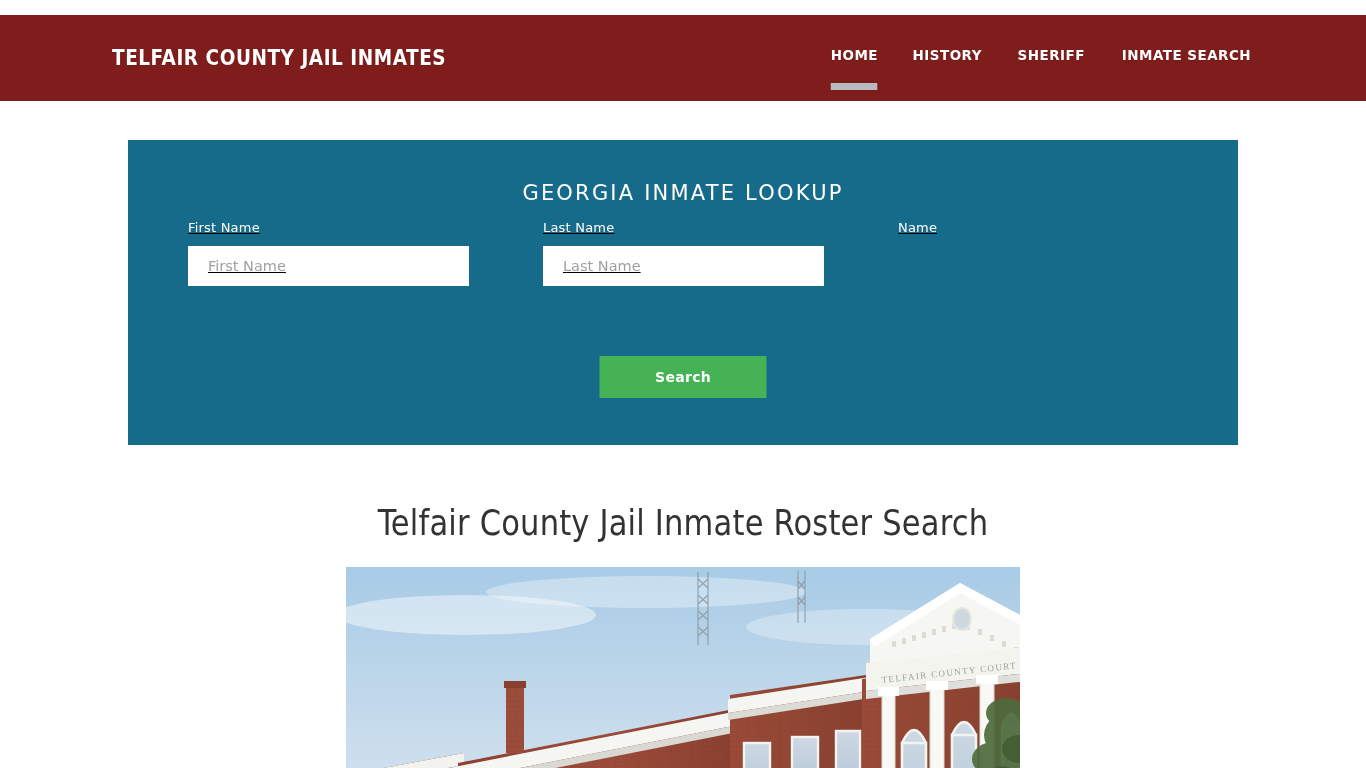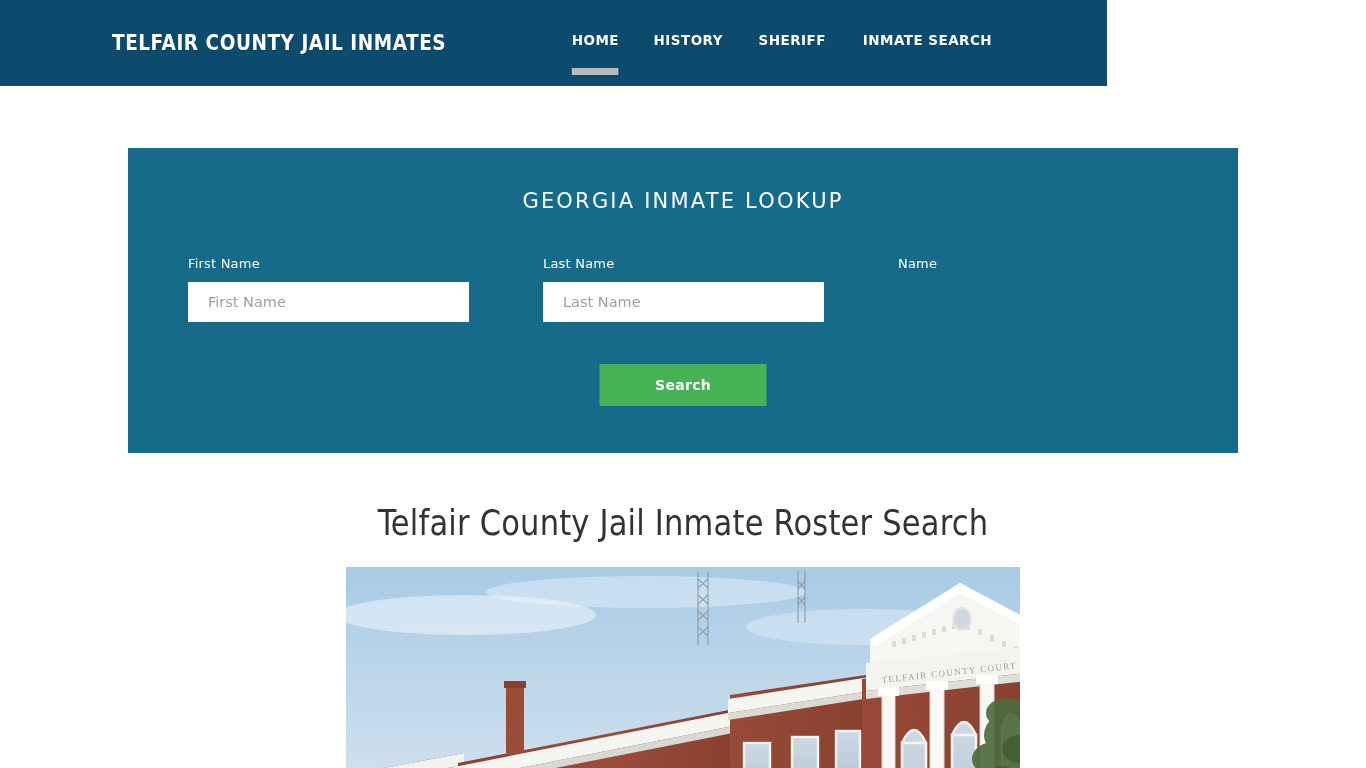--- a/index.html
+++ b/index.html
@@ -8,24 +8,24 @@
     width: 1366px;
     height: 768px;
     overflow: hidden;
     background: #ffffff;
     font-family: "Liberation Sans", sans-serif;
   }
 
   
   .site-header {
     position: absolute;
-    top: 0; left: 0;
-    width: 1107px;
+    top: 15px; left: 0;
+    width: 1366px;
     height: 86px;
-    background: #0c4a6e;
+    background: #7f1d1d;
   }
 
   .brand {
     position: absolute;
     left: 112px;
     top: 31px;
     font-family: "DejaVu Sans", sans-serif;
     font-size: 21px;
     font-weight: bold;
     letter-spacing: 0.6px;
@@ -74,39 +74,39 @@
   .nav-item.is-active .active-bar { display: block; }
 
   
   .search-panel {
     position: absolute;
     left: 128px;
     top: 140px;
     width: 1110px;
     height: 305px;
     background: #166b8a;
-    margin-top: 8px;
   }
 
   .panel-title {
     position: absolute;
     top: 41px;
     left: 0;
     width: 100%;
     text-align: center;
     font-family: "DejaVu Sans", sans-serif;
     font-size: 21px;
     font-weight: normal;
     letter-spacing: 2.2px;
     color: #ffffff;
   }
 
   .field {
     position: absolute;
-    top: 108px;
+    top: 80px;
+    text-decoration: underline;
   }
   .field-first { left: 60px;  width: 281px; }
   .field-last  { left: 415px; width: 281px; }
   .field-state { left: 770px; width: 281px; }
 
   .field-label {
     font-family: "DejaVu Sans", sans-serif;
     font-size: 13px;
     color: #ffffff;
     letter-spacing: 0.2px;

